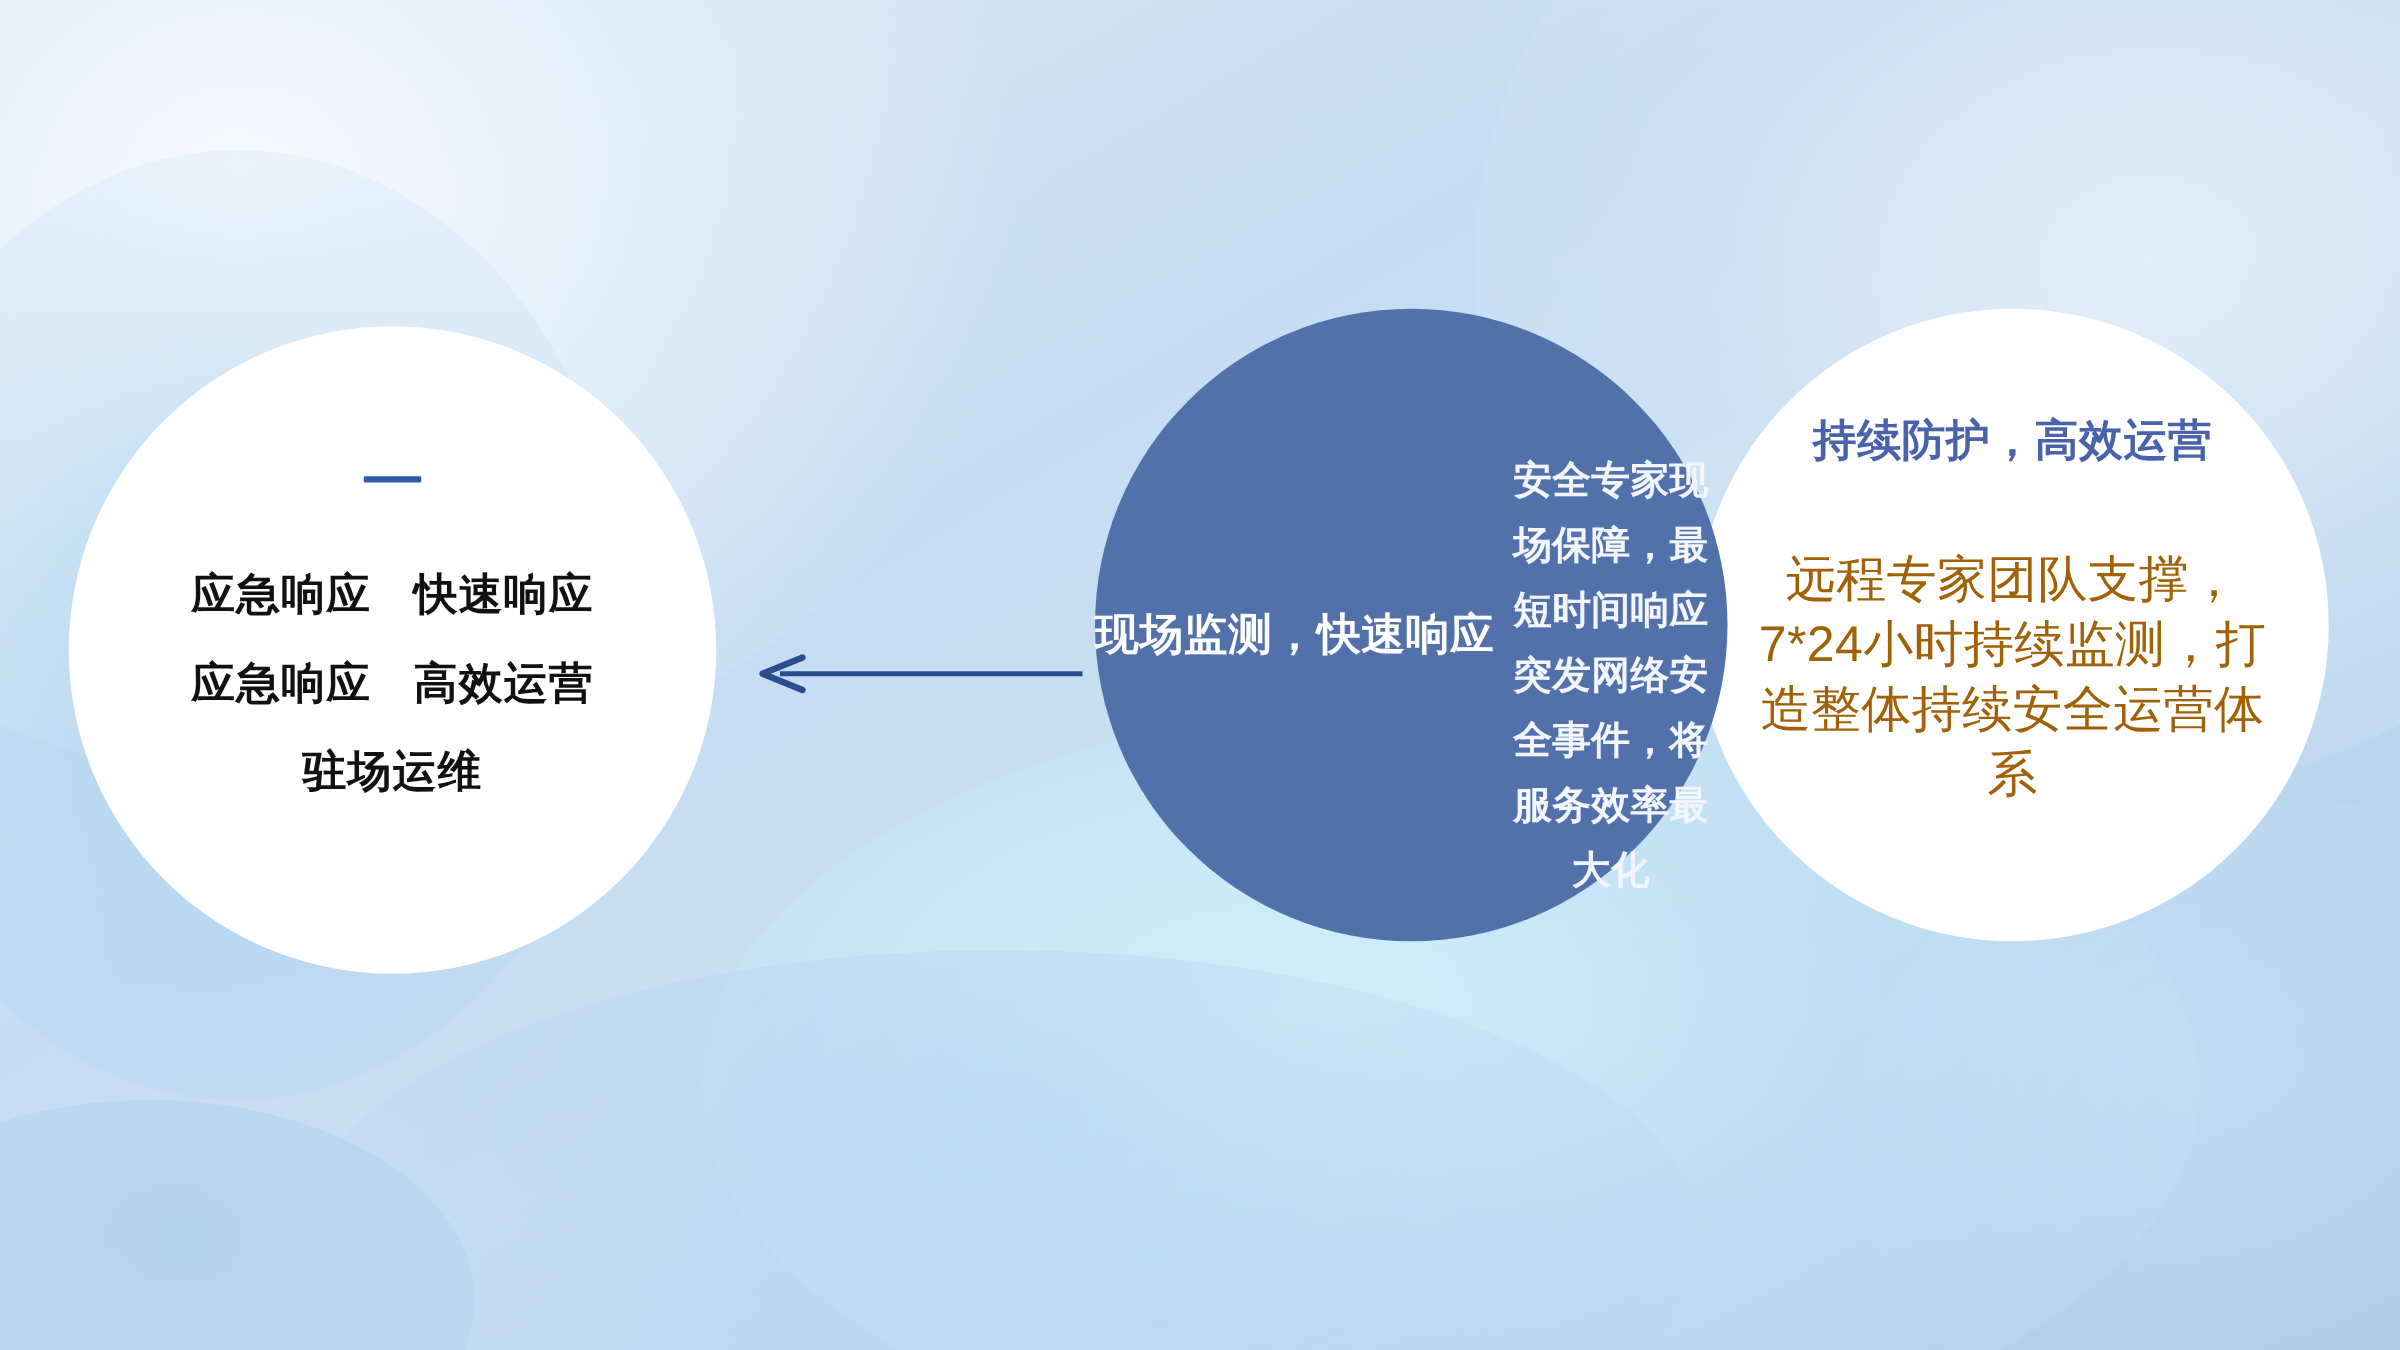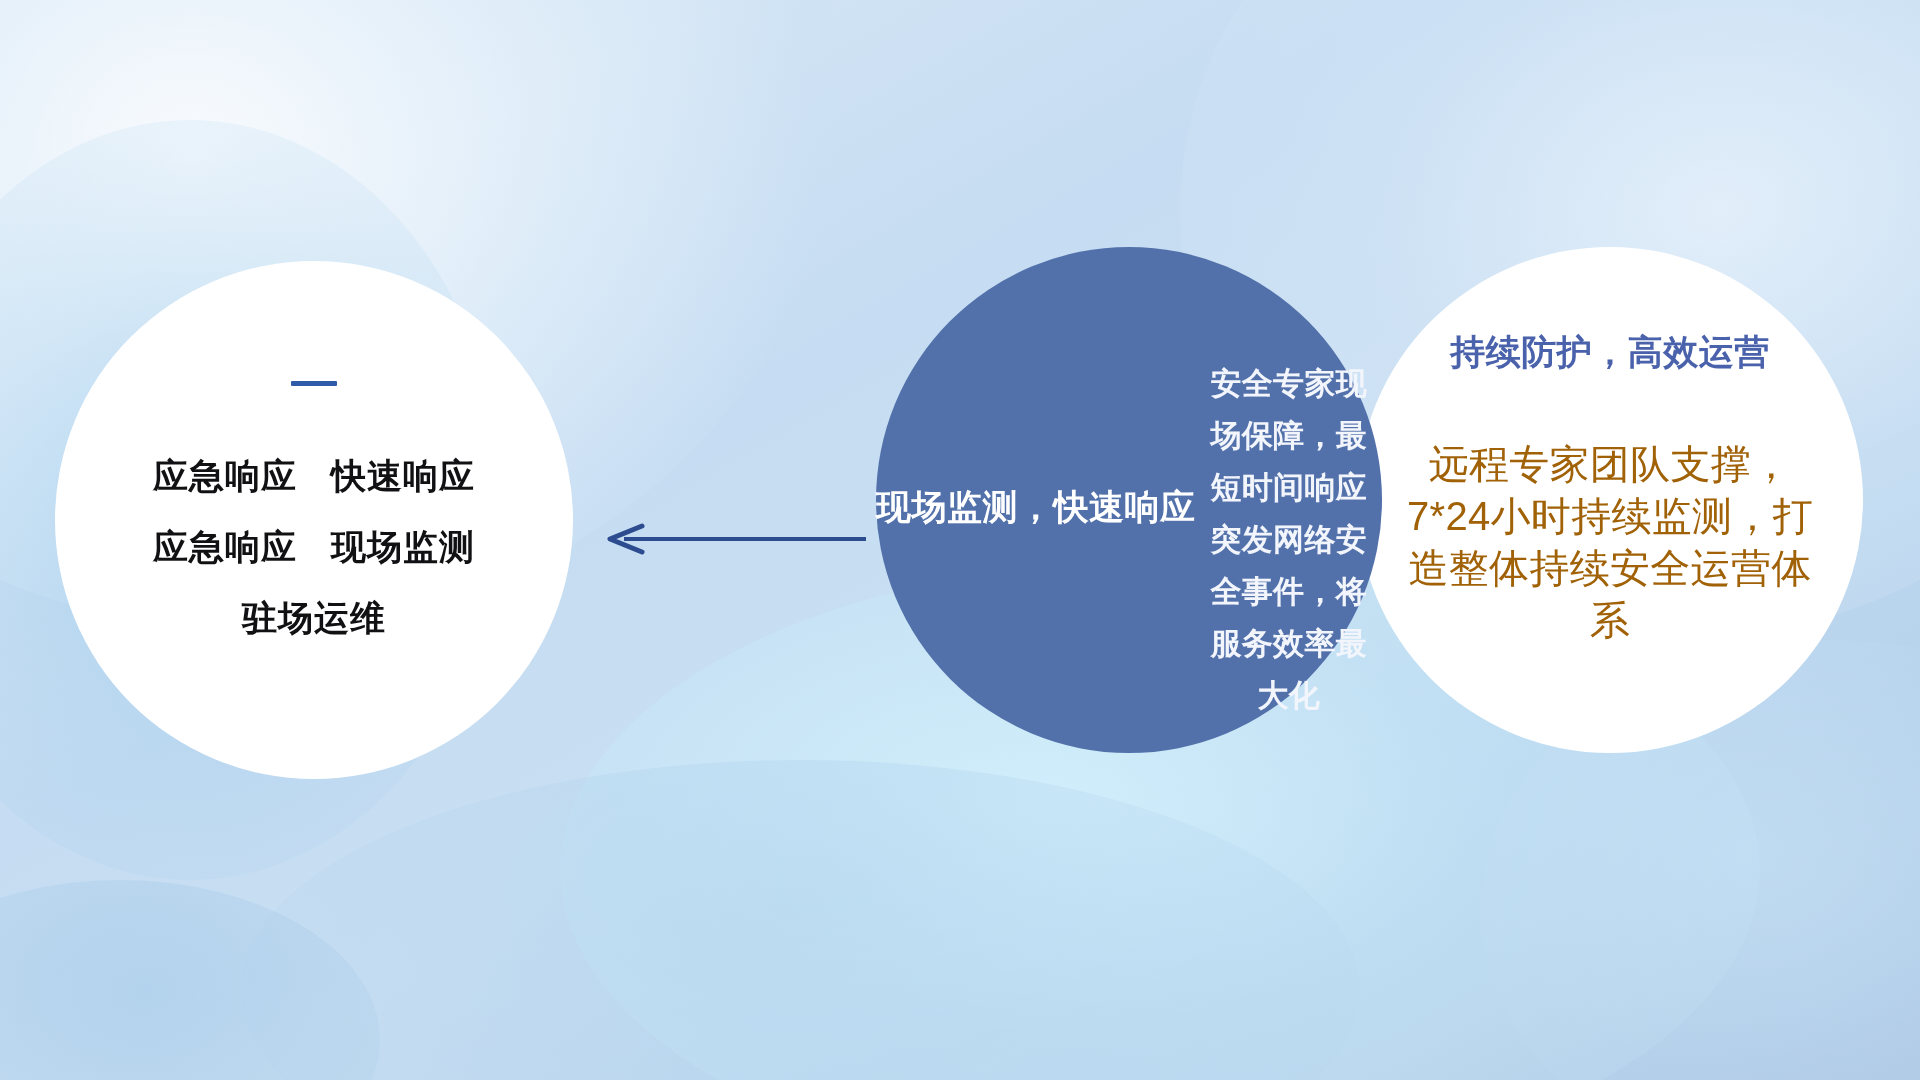--- a/index.html
+++ b/index.html
@@ -221,21 +221,21 @@
     </svg>
   </div>
 
   <div class="circle circle-left">
     <div class="accent-dash"></div>
     <div class="kw-lines">
       <div>
         <span>应急响应</span><span class="kw-gap"></span><span>快速响应</span>
       </div>
       <div>
-        <span>应急响应</span><span class="kw-gap"></span><span>现场监测</span>
+        <span>应急响应</span><span class="kw-gap"></span><span>高效运营</span>
       </div>
       <div>
         <span>驻场运维</span>
       </div>
     </div>
   </div>
 
   <div class="circle circle-mid">
     <div class="mid-title">现场监测，快速响应</div>
     <div class="mid-body">安全专家现场保障，最短时间响应突发网络安全事件，将服务效率最大化</div>

